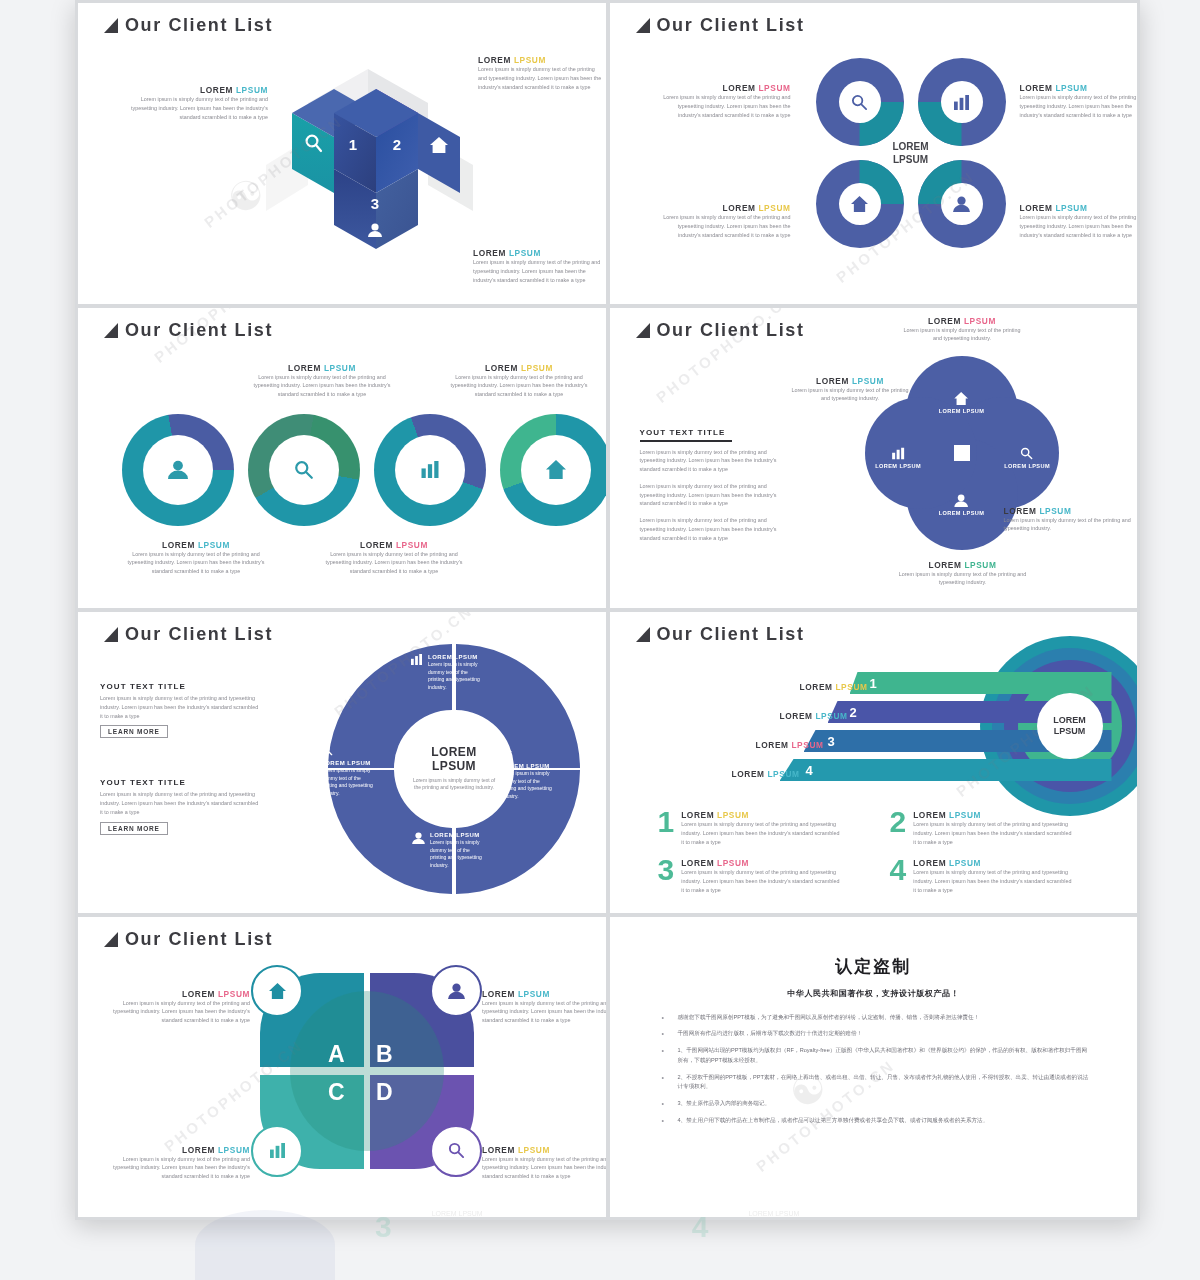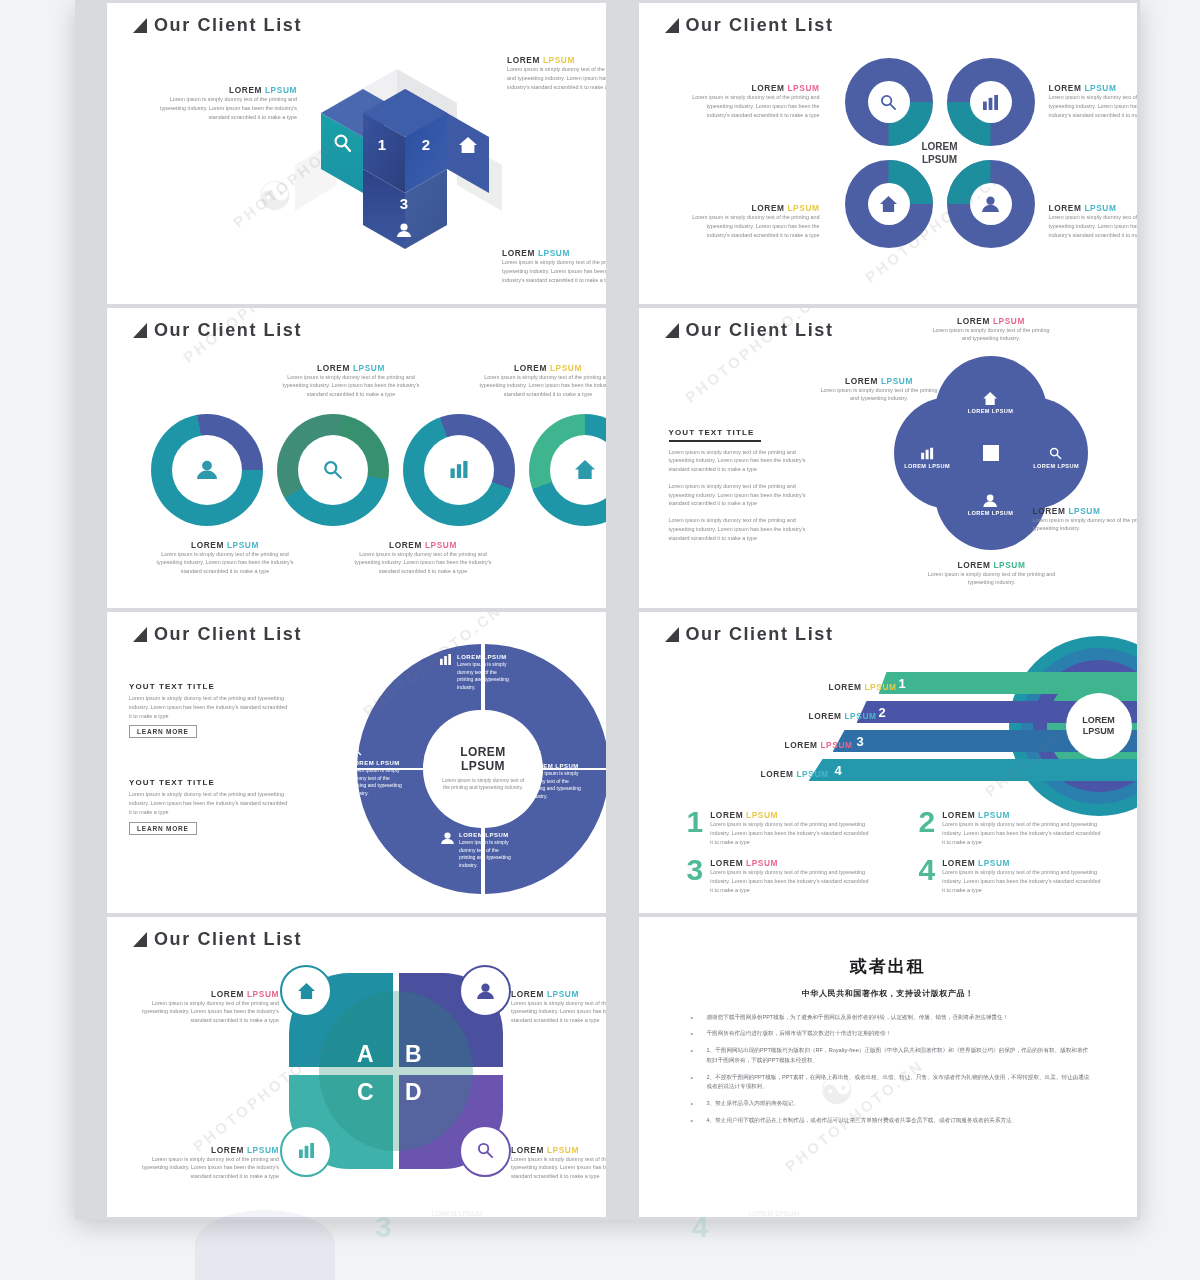--- a/index.html
+++ b/index.html
@@ -16,21 +16,21 @@
     box-shadow:0 6px 24px rgba(0,0,0,.18);
   }
   .grid {
     position:absolute; inset:0;
     display:grid;
     grid-template-columns:1fr 1fr;
     grid-template-rows:repeat(4, 1fr);
     gap:4px;
     padding:3px;
   }
-  .slide { background:#fff; position:relative; overflow:hidden;margin-left:29px; }
+  .slide { background:#fff; position:relative; overflow:hidden; }
 
   
   .title { position:absolute; left:26px; top:12px; display:flex; align-items:center; gap:7px; }
   .tri { width:0;height:0;border-left:14px solid transparent;border-bottom:15px solid #3c3c41; }
   .ttxt { font-size:18px; font-weight:bold; letter-spacing:1.6px; color:#3c3c41; white-space:nowrap; }
 
   
   .lbl { font-size:8.3px; font-weight:bold; letter-spacing:.6px; white-space:nowrap; }
   .lbl .a { color:#3a3a3f; }
   .body-t { font-size:5.4px; line-height:1.62; color:#8b8b92; }
@@ -676,21 +676,21 @@
     <div class="s7-t" style="left:404px;top:228px;text-align:left">
       <div class="lbl"><span class="a">LOREM</span>
         <span class="c-gold">LPSUM</span></div>
       <div class="body-t">Lorem ipsum is simply dummy text of the printing and typesetting industry. Lorem ipsum has been the industry's standard scrambled it to make a type</div>
     </div>
     <div class="wm" style="left:70px;top:170px;">PHOTOPHOTO.CN</div>
   </div>
 
   <div class="slide">
     <div class="cr">
-      <h1>或者出租</h1>
+      <h1>认定盗制</h1>
       <h2>中华人民共和国著作权，支持设计版权产品！</h2>
       <ul>
         <li>感谢您下载千图网原创PPT模板，为了避免和千图网以及原创作者的纠纷，认定盗制、传播、销售，否则将承担法律责任！</li>
         <li>千图网所有作品均进行版权，后期市场下载次数进行十倍进行定期的赔偿！</li>
         <li>1、千图网网站出现的PPT模板均为版权归（RF，Royalty-free）正版图《中华人民共和国著作权》和《世界版权公约》的保护，作品的所有权、版权和著作权归千图网所有，下载的PPT模板未经授权。</li>
         <li>2、不授权千图网的PPT模板，PPT素材，在网络上再出售、或者出租、出借、转让、只售、发布或者作为礼物的他人使用，不得转授权、出卖、转让由通说或者的说法计专项权利。</li>
         <li>3、禁止原作品录入内部的商务端记。</li>
         <li>4、禁止用户用下载的作品在上市制作品，或者作品可以让第三方单独付费或者共享会员下载、或者订阅服务或者的关系方法。</li>
       </ul>
     </div>

